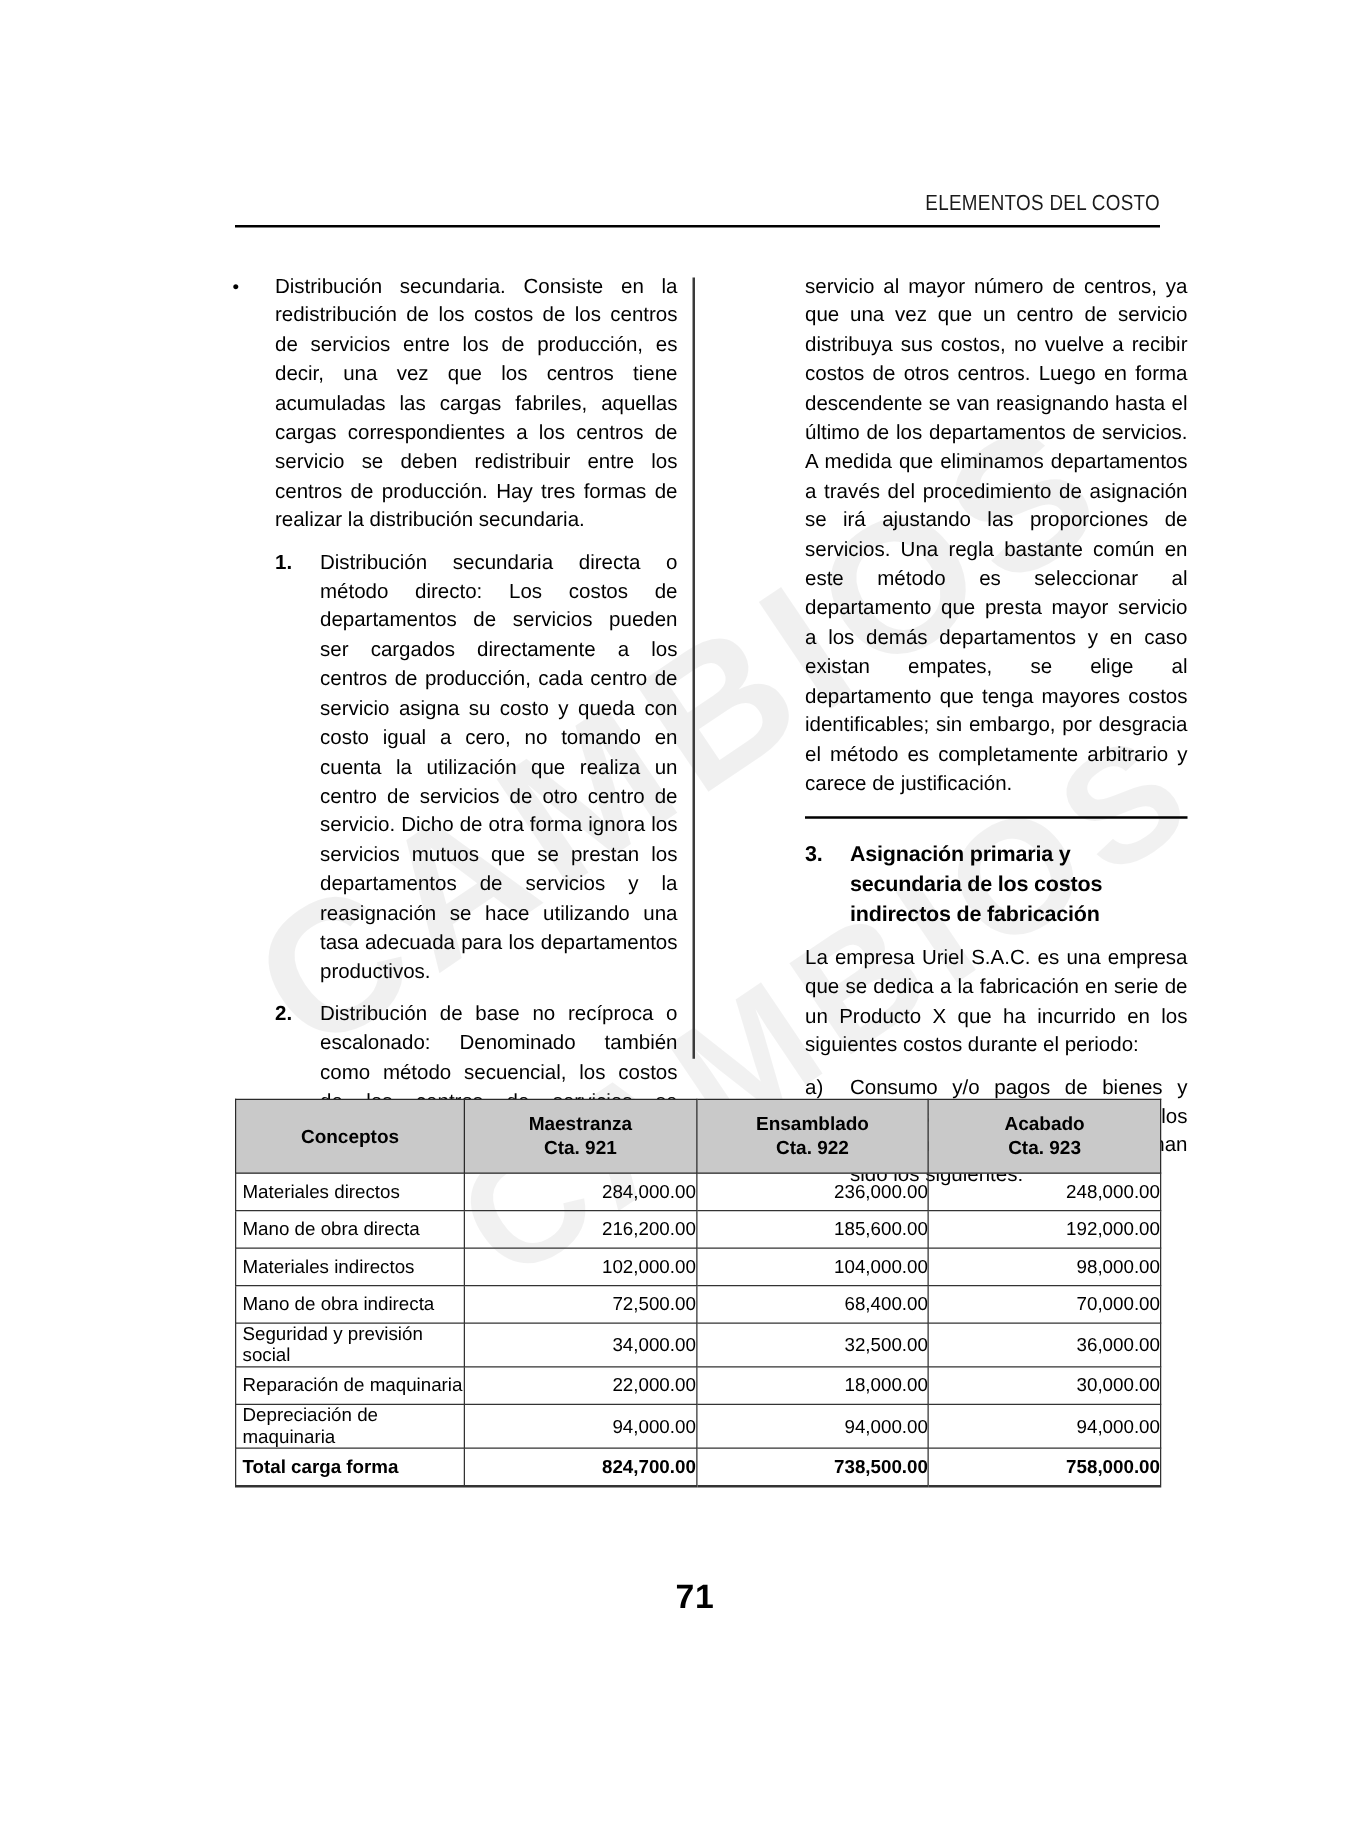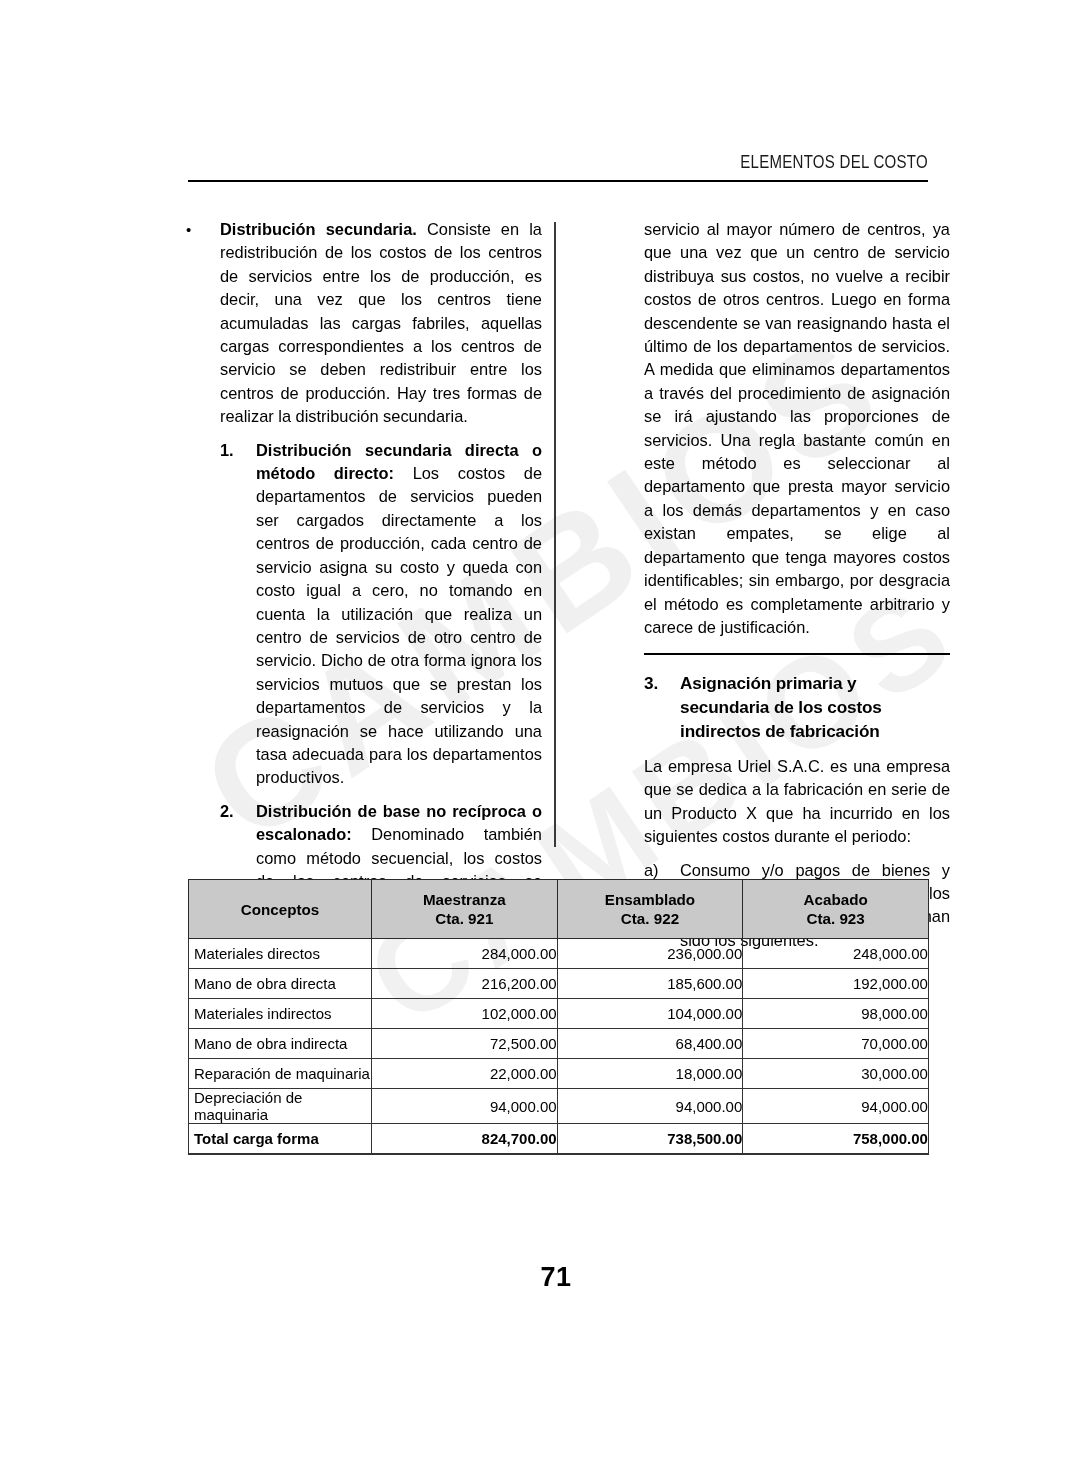--- a/index.html
+++ b/index.html
@@ -111,21 +111,21 @@
   }
   .num-item .num {
     position: absolute;
     left: 0px;
     top: 0;
     font-weight: bold;
   }
   .deep { margin-left: 36px; }
   .deep .num { left: 0px; }
 
-  b, .b { font-weight: bold; }
+  b, .b { font-weight: normal; }
 
   p.plain { margin: 0 0 10px 0; }
 
   .sec-rule {
     width: 100%;
     height: 1.6px;
     background: #000;
     margin: 14px 0 16px 0;
   }
 
@@ -305,20 +305,26 @@
         <td class="amt">104,000.00</td>
         <td class="amt">98,000.00</td>
       </tr>
       <tr>
         <td class="concept">Mano de obra indirecta</td>
         <td class="amt">72,500.00</td>
         <td class="amt">68,400.00</td>
         <td class="amt">70,000.00</td>
       </tr>
       <tr>
+        <td class="concept">Seguridad y previsión social</td>
+        <td class="amt">34,000.00</td>
+        <td class="amt">32,500.00</td>
+        <td class="amt">36,000.00</td>
+      </tr>
+      <tr>
         <td class="concept">Reparación de maquinaria</td>
         <td class="amt">22,000.00</td>
         <td class="amt">18,000.00</td>
         <td class="amt">30,000.00</td>
       </tr>
       <tr>
         <td class="concept">Depreciación de maquinaria</td>
         <td class="amt">94,000.00</td>
         <td class="amt">94,000.00</td>
         <td class="amt">94,000.00</td>

